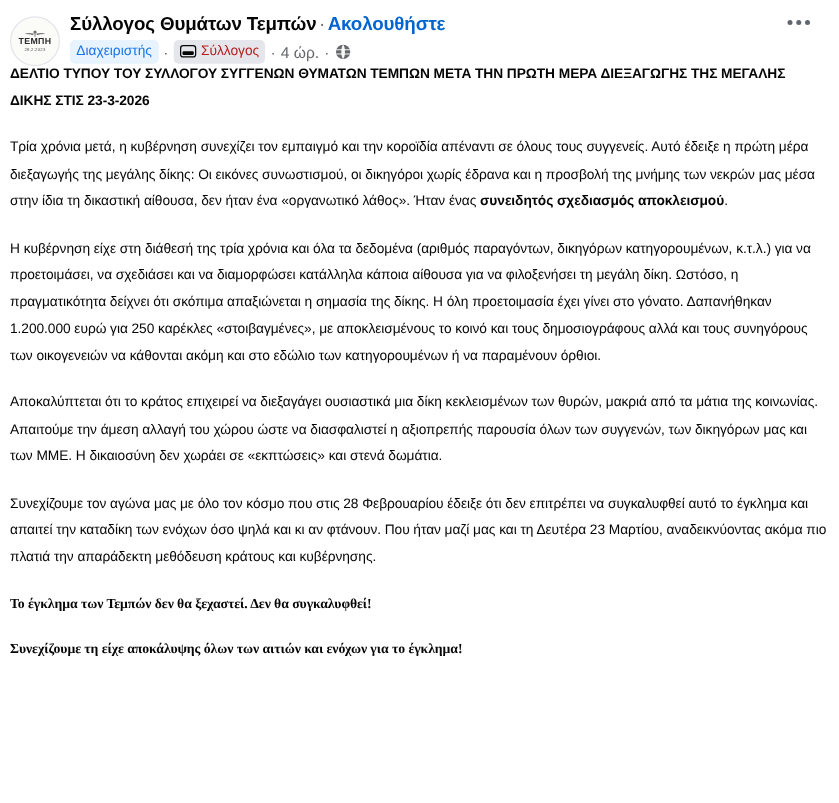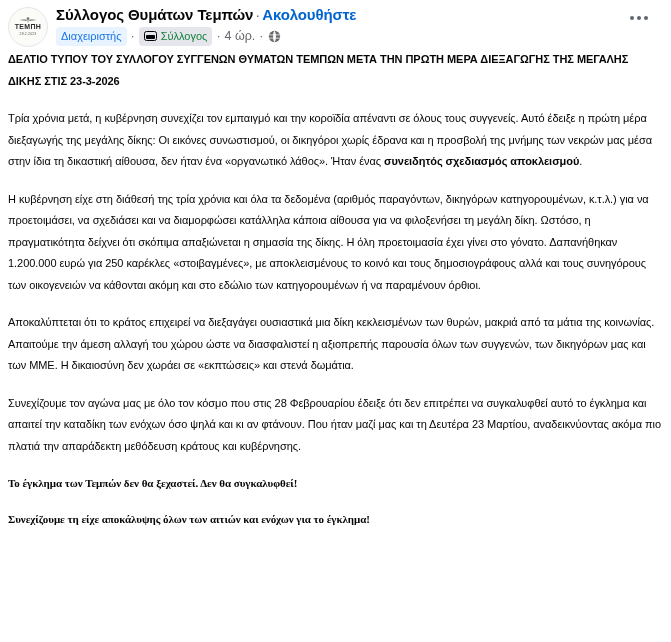--- a/index.html
+++ b/index.html
@@ -22,21 +22,21 @@
     width: 671px;
     height: 642px;
     position: relative;
     background: #ffffff;
     padding: 0 8px;
   }
 
   
   .post-header {
     display: flex;
-    align-items: center;
+    align-items: flex-start;
     height: 40px;
     position: relative;
     padding-top: 15px;
   }
 
   .avatar {
     width: 40px;
     height: 40px;
     min-width: 40px;
     border-radius: 50%;
@@ -113,21 +113,21 @@
     border-radius: 4px;
     padding: 1px 5px 2px 5px;
     font-size: 11px;
   }
   .badge-admin {
     background: #e7f3ff;
     color: #1b74e4;
   }
   .badge-group {
     background: #e4e6eb;
-    color: #15803d;
+    color: #b91c1c;
     gap: 4px;
   }
   .badge-group .grp-icon {
     display: inline-block;
     width: 13px;
     height: 10px;
     border: 1.6px solid #050505;
     border-radius: 2.5px;
     position: relative;
   }

